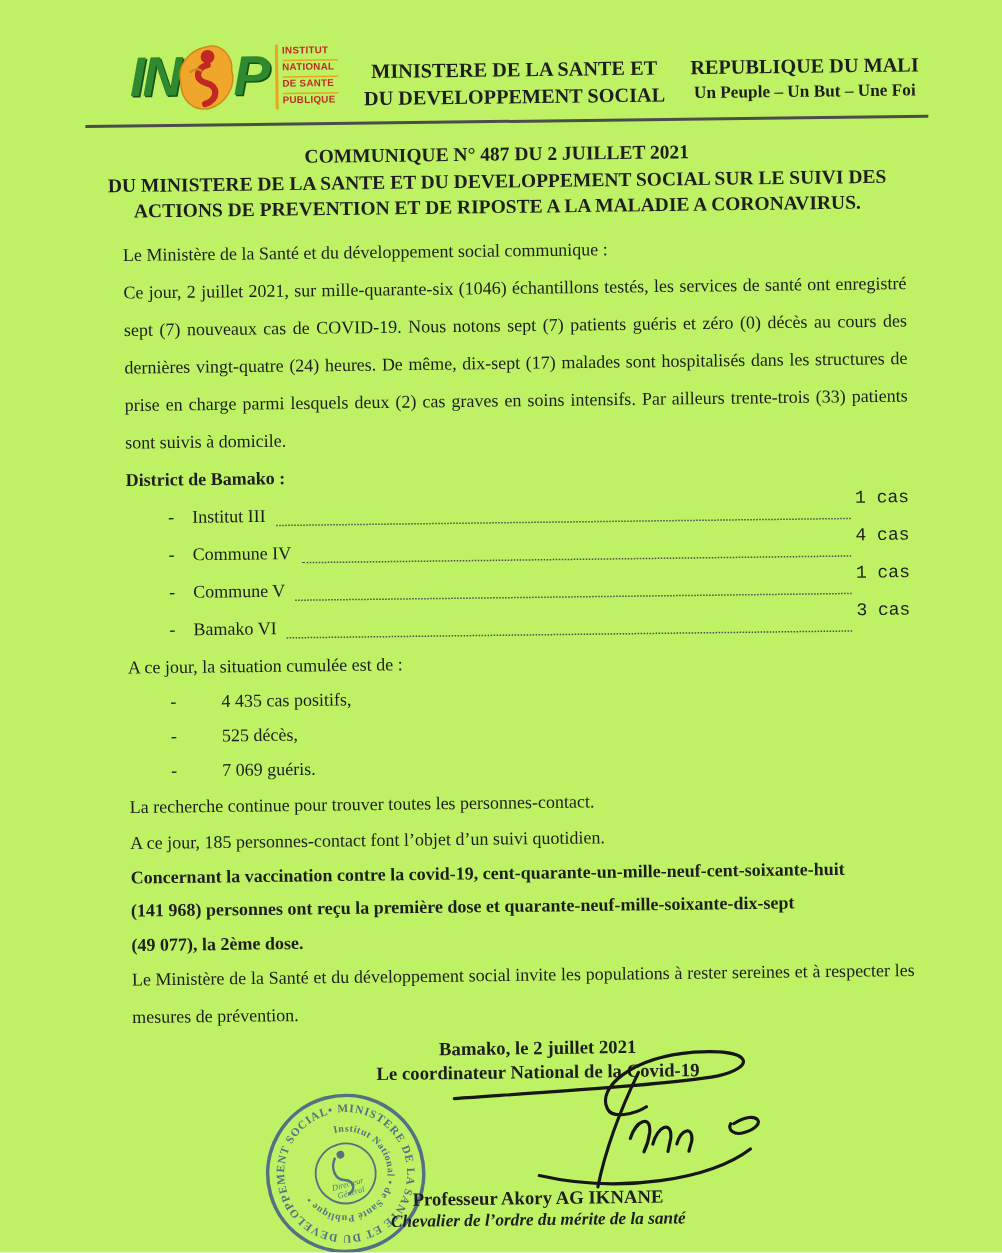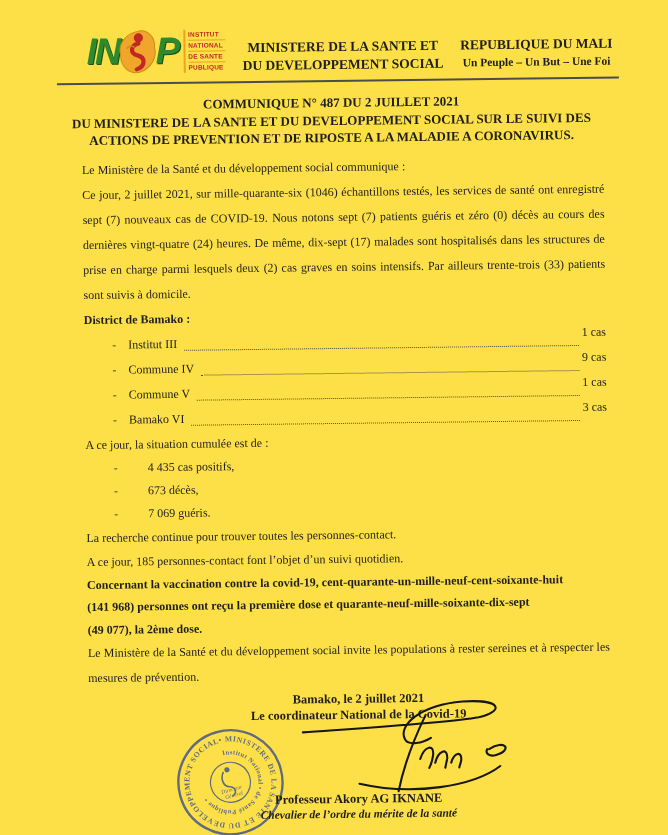--- a/index.html
+++ b/index.html
@@ -1,16 +1,16 @@
 <!DOCTYPE html>
 <html><head>
 <meta charset="utf-8">
 <style>
   html,body{margin:0;padding:0;background:#ffffff;}
-  .page{position:relative;width:668px;height:835px;background:#fde047;overflow:hidden;
+  .page{position:relative;width:668px;height:835px;background:#bef264;overflow:hidden;
         font-family:"Liberation Serif", serif;color:#1e1e1e;}
   .tilt{position:absolute;inset:0;transform:rotate(-0.7deg);transform-origin:50% 40%;}
 
   
   .header{display:flex;justify-content:space-between;align-items:flex-start;
           padding:26px 52px 6px 90px;}
   .logo{display:flex;align-items:center;gap:1px;}
   .logo-letter{font-family:"Liberation Sans",sans-serif;font-weight:bold;font-style:italic;
                font-size:37px;line-height:40px;color:#2f8a2f;
                text-shadow:1px 1px 0 #14521a;letter-spacing:-2px;}
@@ -33,21 +33,21 @@
 
   
   .bodytext{margin:8px 62px 0 84px;font-size:12px;}
   .p{line-height:25px;text-align:justify;}
   .b, .bold{font-weight:normal;}
   .district{font-weight:bold;line-height:25px;}
 
   .commune-row{display:flex;align-items:flex-end;line-height:25px;padding-left:28px;}
   .commune-row .dash{margin-right:12px;}
   .dots{flex:1;border-bottom:1.7px dotted #4d4d4d;margin:0 3px 6px 7px;}
-  .commune-row .val{white-space:nowrap;transform:translateY(-7px);}
+  .commune-row .val{white-space:nowrap;transform:translateY(-7px);font-family:Liberation Mono, monospace;}
 
   .cumul-intro{line-height:24px;}
   .cumul-row{display:flex;line-height:23px;padding-left:28px;}
   .cumul-row .dash{width:34px;}
   .note{line-height:24px;}
   .vacc-line{font-weight:bold;line-height:22.5px;text-align:justify;}
 
   
   .sig-area{position:relative;height:175px;margin-top:4px;}
   .place-date{text-align:center;font-weight:bold;font-size:12.5px;line-height:15px;padding-left:18px;}
@@ -113,21 +113,21 @@
             <span class="dash">-</span>
             <span>Institut III</span>
             <span class="dots"></span>
             <span class="val">1 cas</span>
           </div>
 
           <div class="commune-row">
             <span class="dash">-</span>
             <span>Commune IV</span>
             <span class="dots"></span>
-            <span class="val">9 cas</span>
+            <span class="val">4 cas</span>
           </div>
 
           <div class="commune-row">
             <span class="dash">-</span>
             <span>Commune V</span>
             <span class="dots"></span>
             <span class="val">1 cas</span>
           </div>
 
           <div class="commune-row">
@@ -142,21 +142,21 @@
 
       <div>
 
           <div class="cumul-row">
             <span class="dash">-</span>
             <span><span class="b">4 435</span><span> cas positifs,</span></span>
           </div>
 
           <div class="cumul-row">
             <span class="dash">-</span>
-            <span><span class="b">673</span><span> décès,</span></span>
+            <span><span class="b">525</span><span> décès,</span></span>
           </div>
 
           <div class="cumul-row">
             <span class="dash">-</span>
             <span><span class="b">7 069 guéris.</span></span>
           </div>
         </div>
 
       <div class="note">La recherche continue pour trouver toutes les personnes-contact.</div>
       <div class="note"><span>A ce jour, </span><span class="b">185</span><span> personnes-contact font l’objet d’un suivi quotidien.</span></div>

